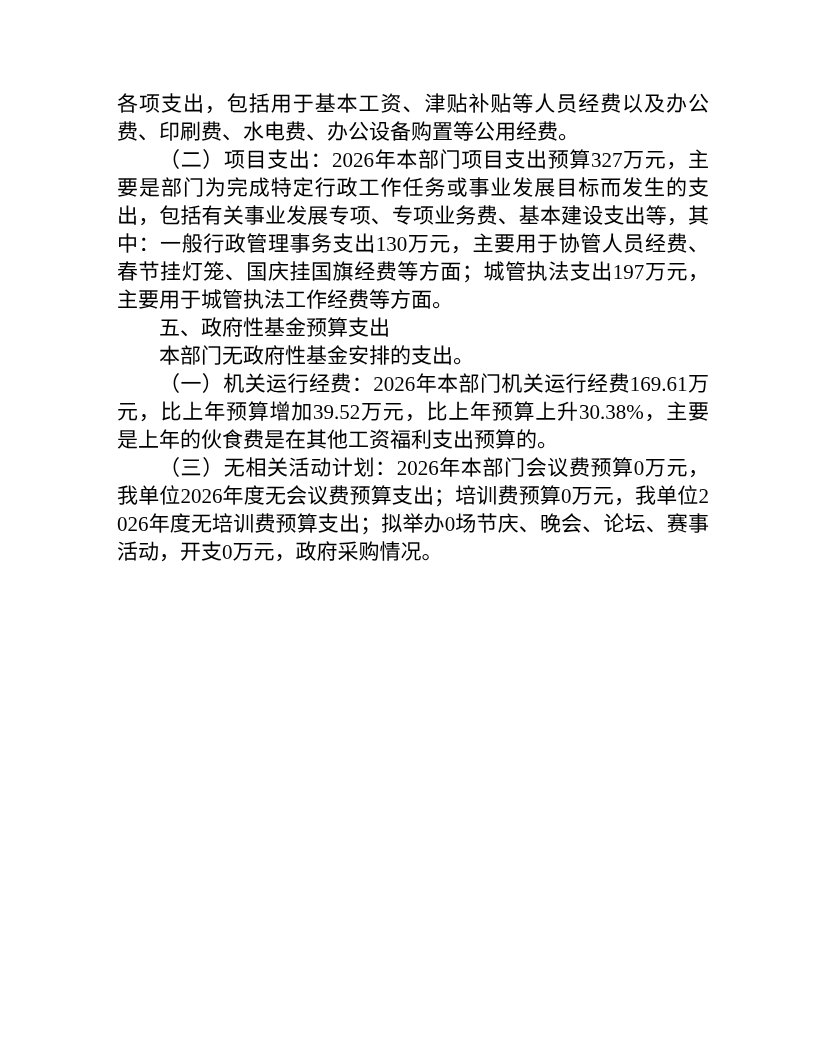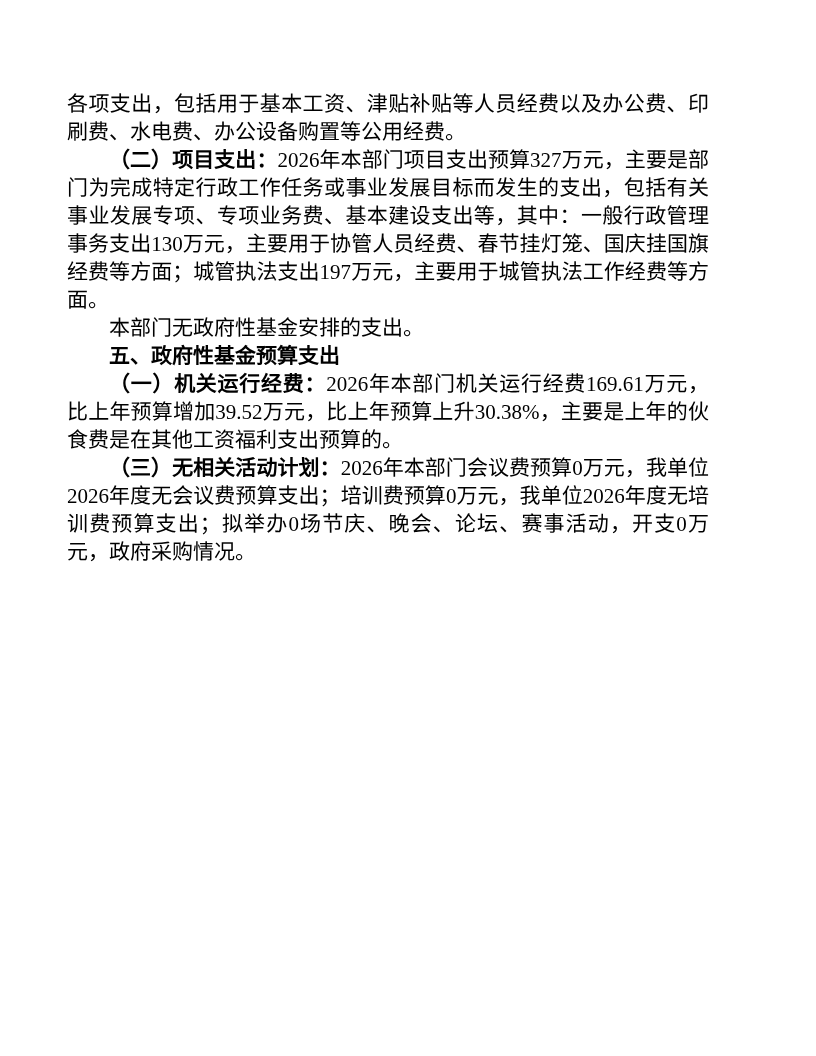--- a/index.html
+++ b/index.html
@@ -7,52 +7,52 @@
     padding: 0;
     background: #ffffff;
   }
   .page {
     position: relative;
     width: 816px;
     height: 1056px;
     margin: 0 auto;
     background: #ffffff;
     box-sizing: border-box;
-    padding: 90px 107px 0 67px;
+    padding: 90px 107px 0 117px;
     overflow: hidden;
     font-family: "Liberation Serif", "DejaVu Serif", serif;
     font-size: 21px;
     line-height: 28px;
     color: #000000;
   }
   .para {
     margin: 0;
     padding: 0;
     text-align: justify;
     word-break: break-all;
   }
   .para.indent {
     text-indent: 2em;
   }
   .run-bold {
-    font-weight: bold;
+    font-weight: normal;
   }
 </style>
 </head>
 <body>
 
 <div class="page">
 
   <p class="para"><span>各项支出，包括用于基本工资、津贴补贴等人员经费以及办公费、印刷费、水电费、办公设备购置等公用经费。</span></p>
 
   <p class="para indent"><span class="run-bold">（二）项目支出：</span><span>2026年本部门项目支出预算327万元，主要是部门为完成特定行政工作任务或事业发展目标而发生的支出，包括有关事业发展专项、专项业务费、基本建设支出等，其中：一般行政管理事务支出130万元，主要用于协管人员经费、春节挂灯笼、国庆挂国旗经费等方面；城管执法支出197万元，主要用于城管执法工作经费等方面。</span></p>
 
+  <p class="para indent"><span class="run-bold">五、政府性基金预算支出</span></p>
+
   <p class="para indent"><span>本部门无政府性基金安排的支出。</span></p>
-
-  <p class="para indent"><span class="run-bold">五、政府性基金预算支出</span></p>
 
 
   <p class="para indent"><span class="run-bold">（一）机关运行经费：</span><span>2026年本部门机关运行经费169.61万元，比上年预算增加39.52万元，比上年预算上升30.38%，主要是上年的伙食费是在其他工资福利支出预算的。</span></p>
 
 
   <p class="para indent"><span class="run-bold">（三）无相关活动计划：</span><span>2026年本部门会议费预算0万元，我单位2026年度无会议费预算支出；培训费预算0万元，我单位2026年度无培训费预算支出；拟举办0场节庆、晚会、论坛、赛事活动，开支0万元，政府采购情况。</span></p>
 
 
 
 </div>

